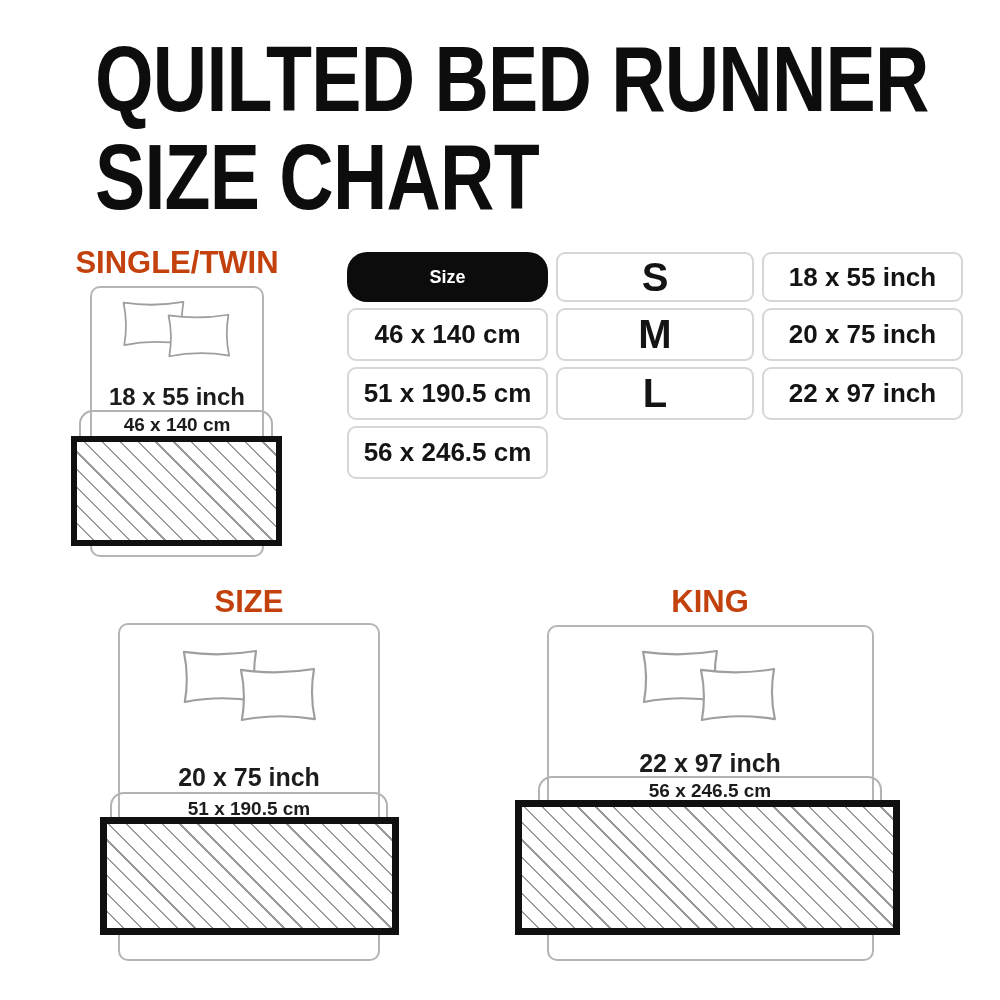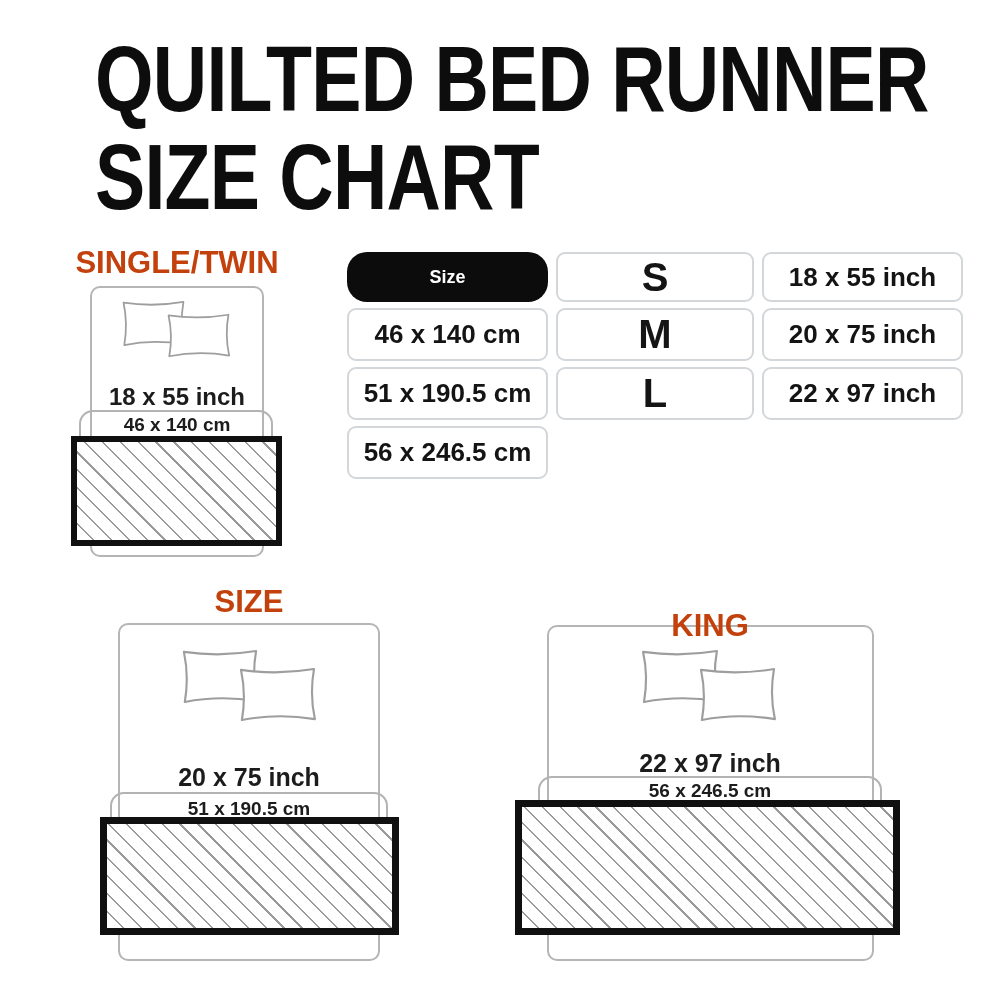--- a/index.html
+++ b/index.html
@@ -37,21 +37,21 @@
   
   .d-queen .d-label{left:124px;top:584px;width:250px;}
   .d-queen .bed{left:118px;top:623px;width:262px;height:338px;}
   .d-queen .p1{left:176px;top:644px;width:88px;height:65px;}
   .d-queen .p2{left:233px;top:662px;width:89px;height:65px;}
   .d-queen .inch{left:124px;top:763px;width:250px;font-size:25px;}
   .d-queen .bracket{left:110px;top:792px;width:278px;height:62px;}
   .d-queen .cm{left:124px;top:798px;width:250px;font-size:19px;}
   .d-queen .runner{left:100px;top:817px;width:299px;height:118px;border-width:7px;}
   
-  .d-king .d-label{left:585px;top:608px;width:250px;}
+  .d-king .d-label{left:585px;top:584px;width:250px;}
   .d-king .bed{left:547px;top:625px;width:327px;height:336px;}
   .d-king .p1{left:635px;top:644px;width:90px;height:65px;}
   .d-king .p2{left:693px;top:662px;width:89px;height:65px;}
   .d-king .inch{left:585px;top:749px;width:250px;font-size:25px;}
   .d-king .bracket{left:538px;top:776px;width:344px;height:62px;}
   .d-king .cm{left:585px;top:780px;width:250px;font-size:19px;}
   .d-king .runner{left:515px;top:800px;width:385px;height:135px;border-width:7px;}
   
   .size-table{
     position:absolute;left:347px;top:252px;width:616px;

